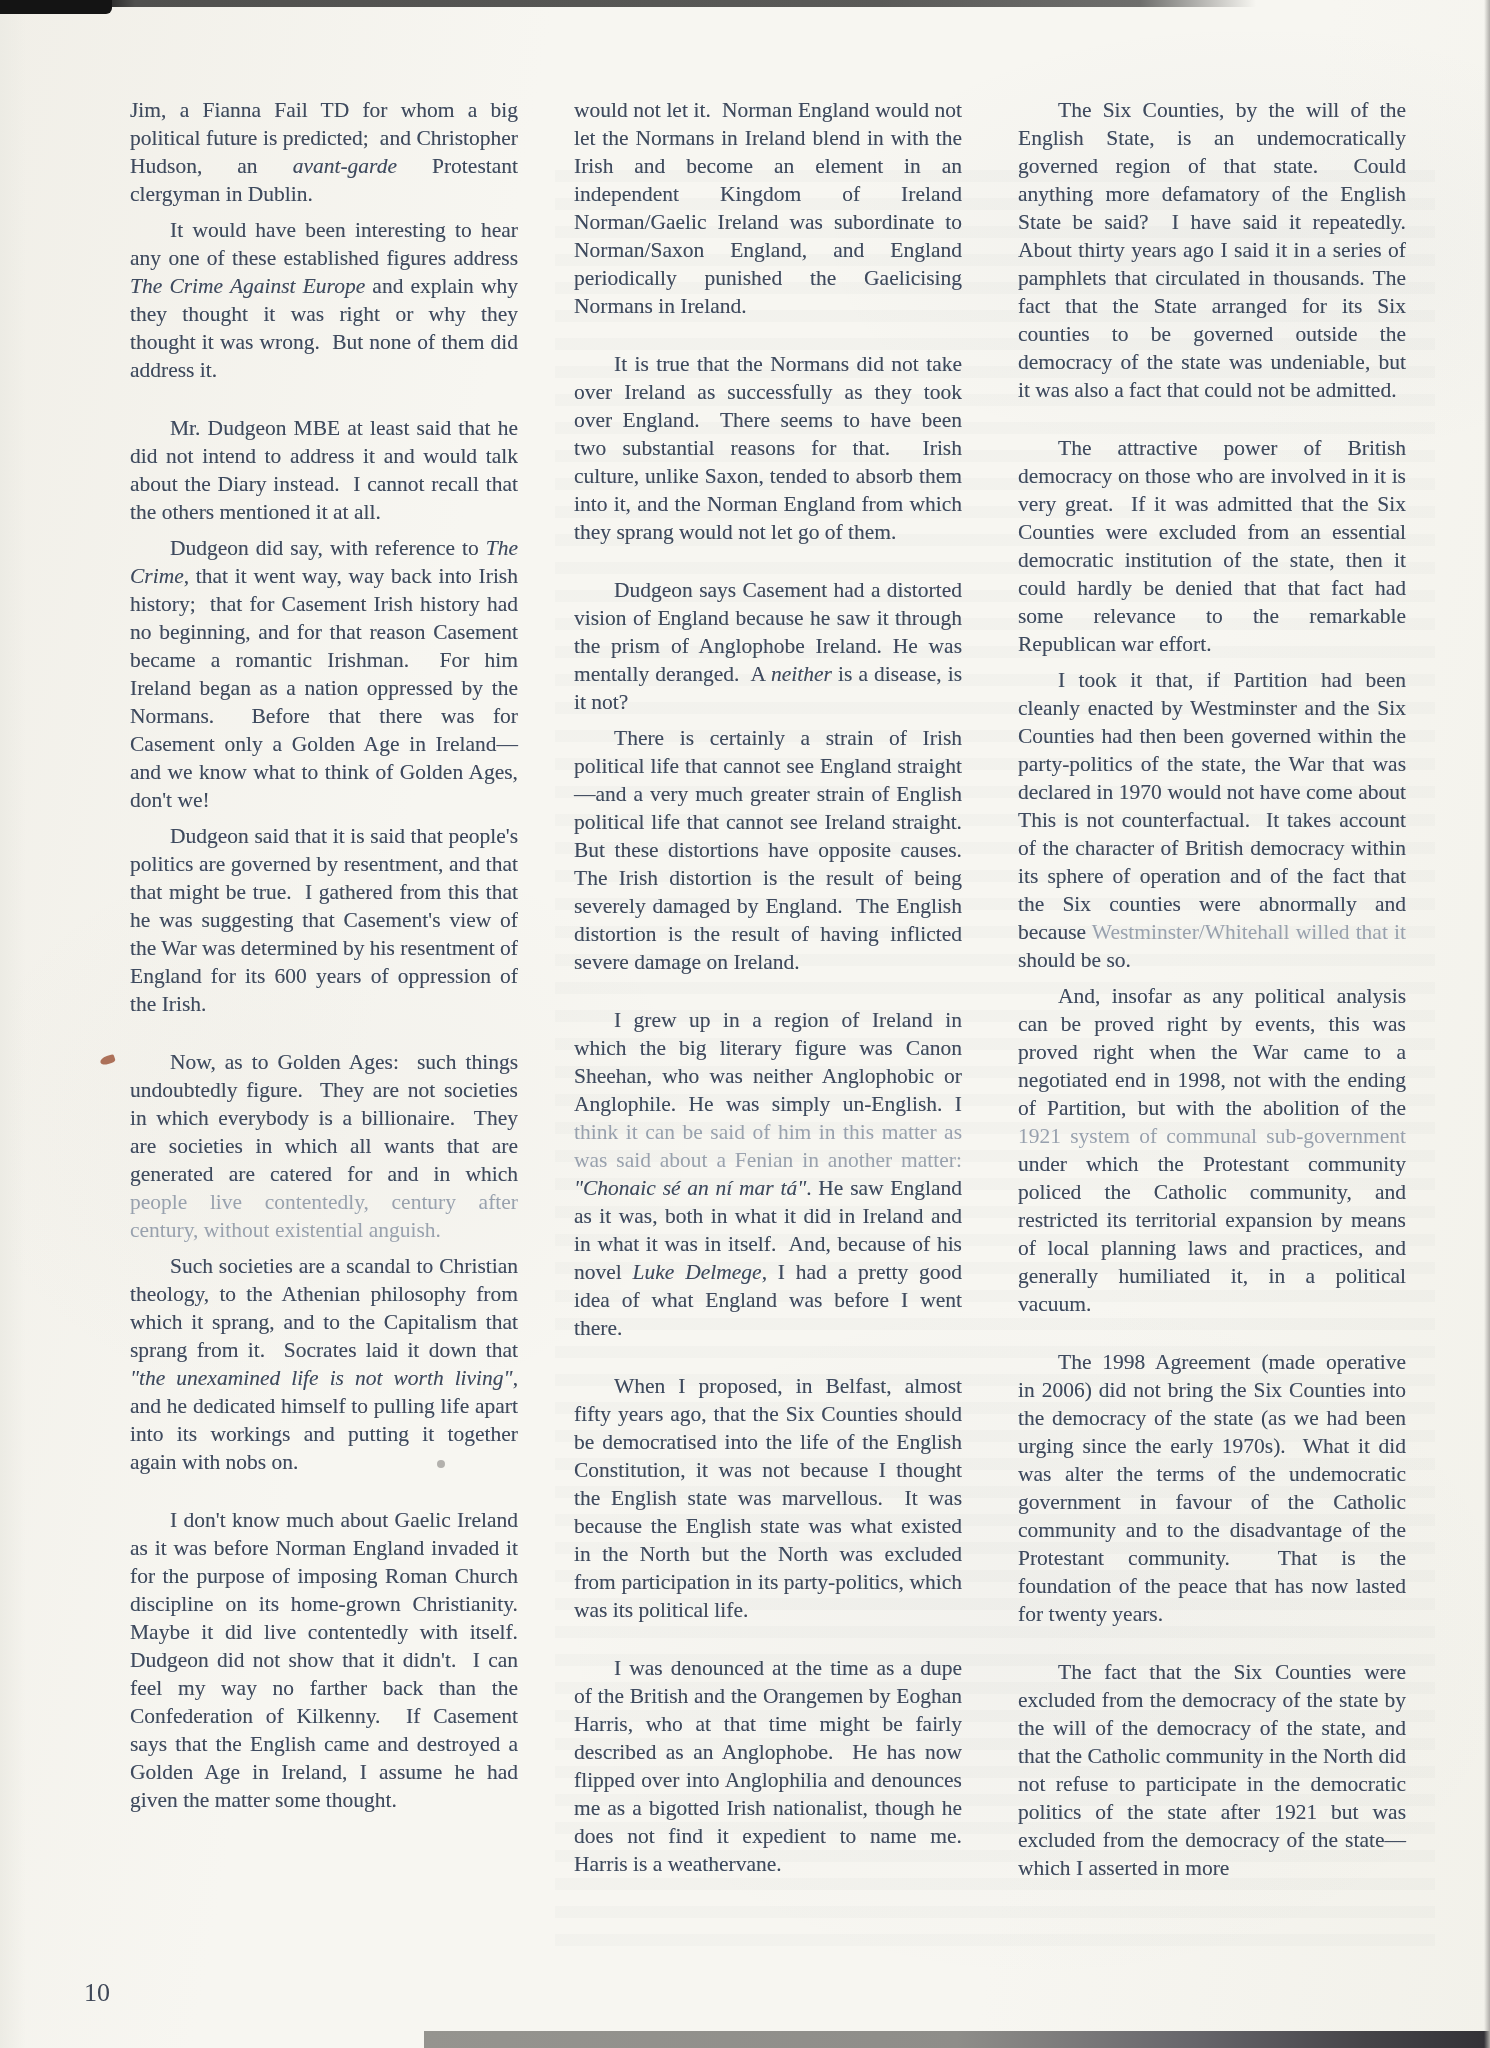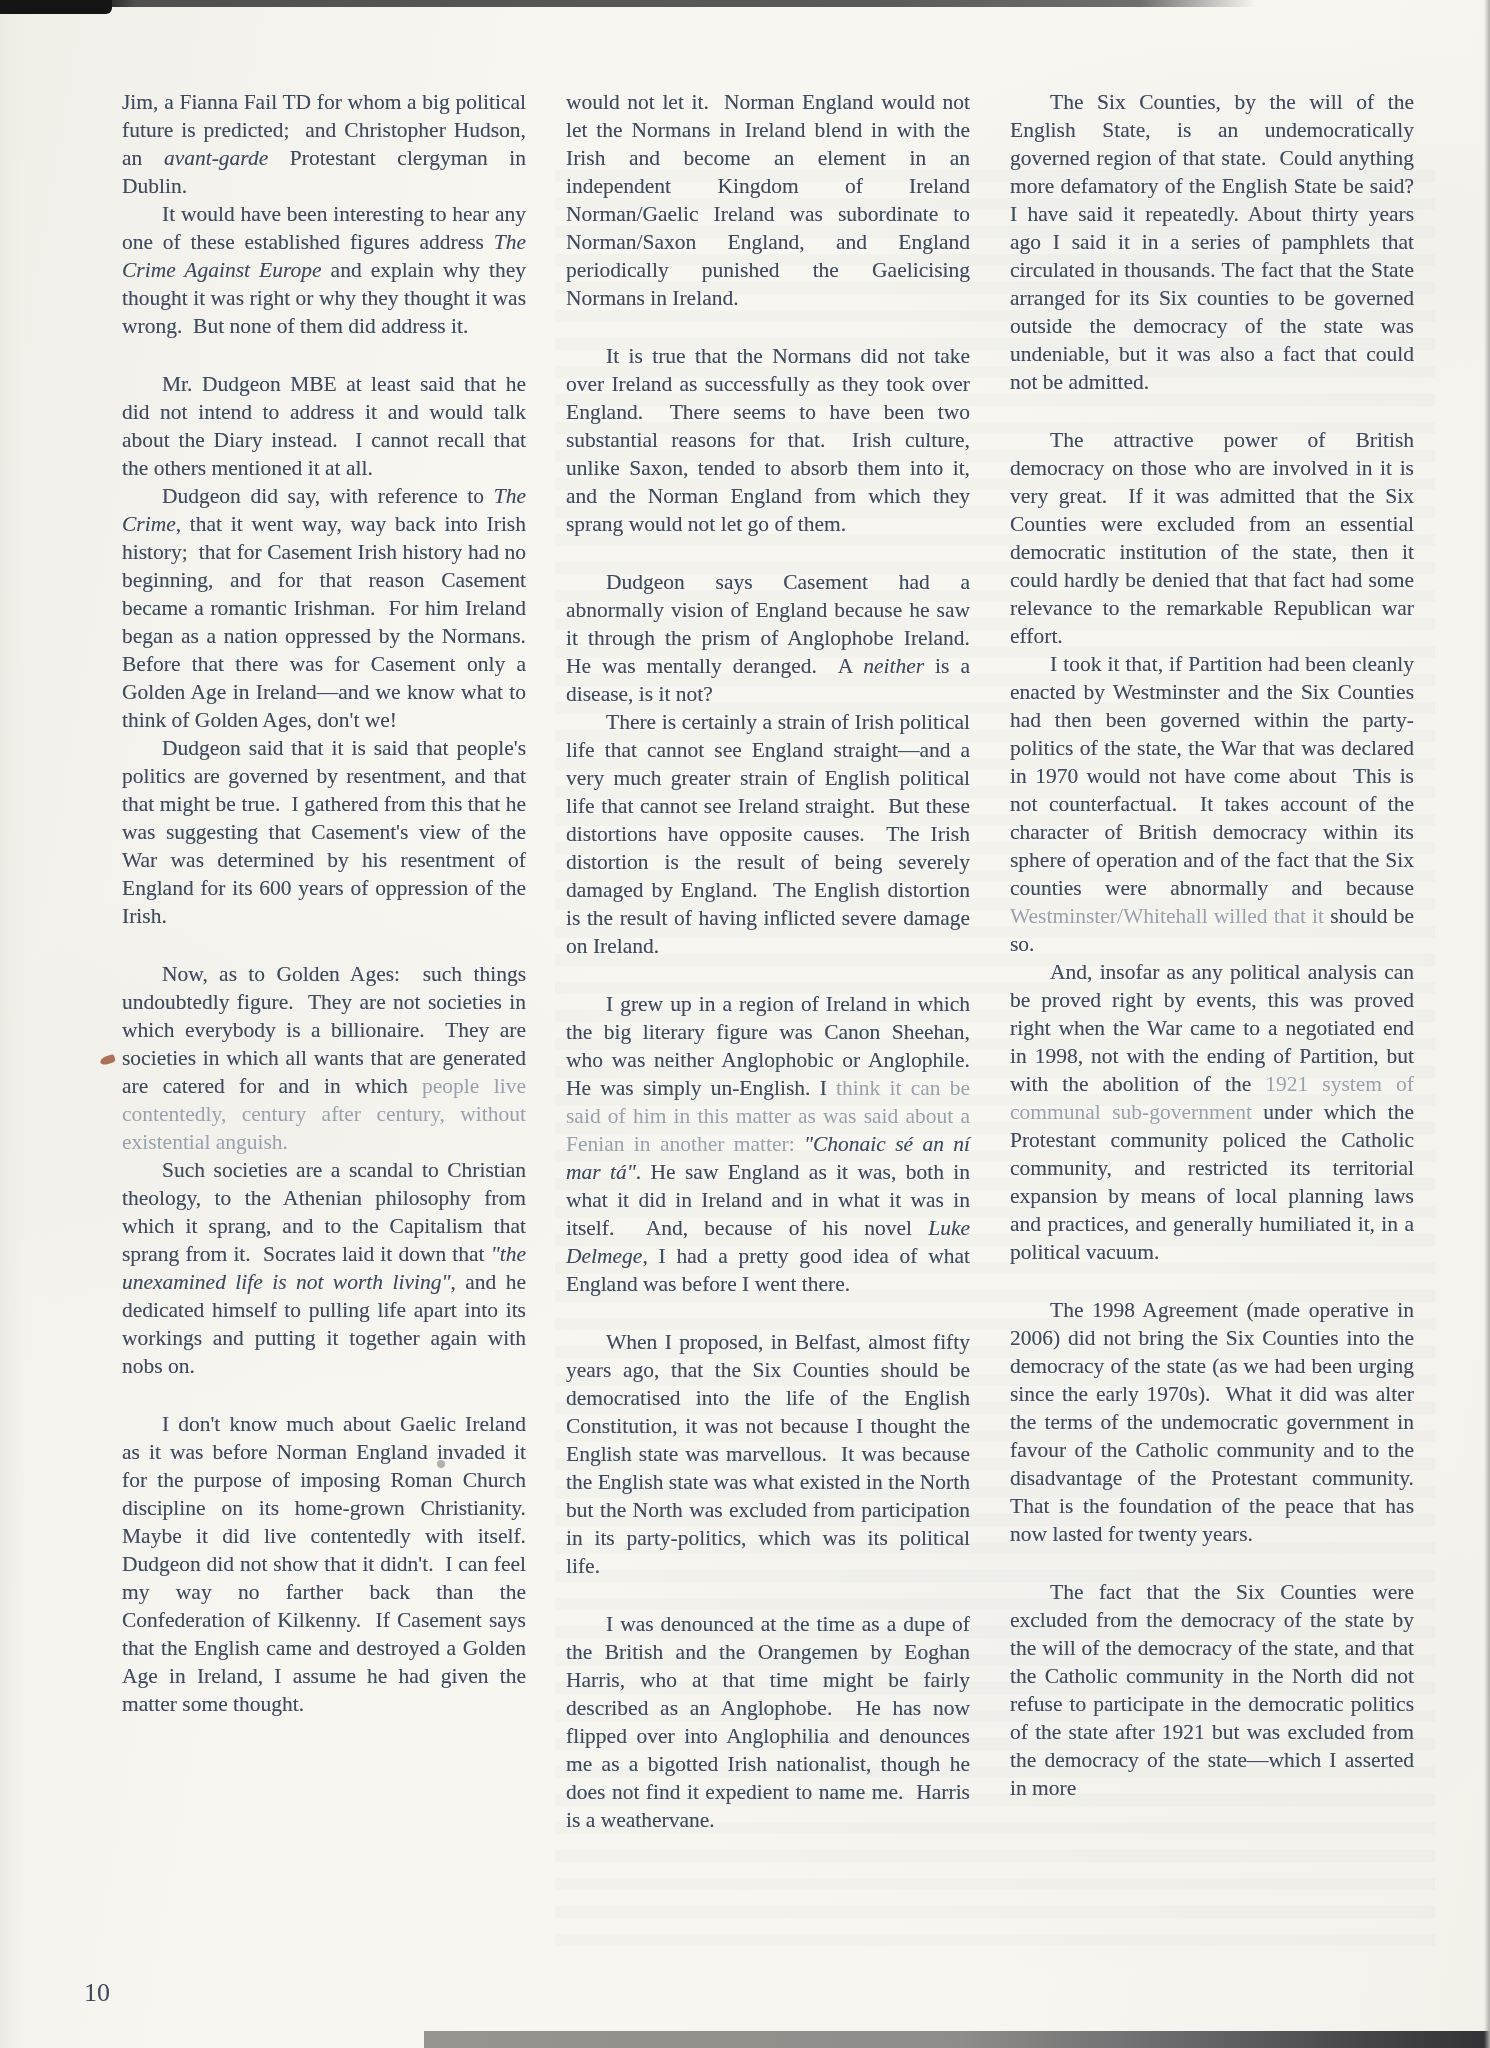--- a/index.html
+++ b/index.html
@@ -19,21 +19,21 @@
   .col{
     position:absolute;top:88px;width:404px;
     font-size:21.5px;line-height:28px;
     color:#3e4a5e;
     text-align:justify;
     text-shadow:0 0 0.5px rgba(62,74,94,0.35);
   }
   .col-1{left:122px;}
   .col-2{left:566px;}
   .col-3{left:1010px;}
-  .para{margin:0;text-indent:40px;white-space:pre-wrap;}
+  .para{margin:8px;text-indent:40px;white-space:pre-wrap;}
   .para.flush{text-indent:0;}
   .para.gap{margin-top:30px;}
   .it{font-style:italic;}
   .light{color:#98a1ae;text-shadow:none;}
   .page-number{
     position:absolute;left:84px;top:1978px;
     font-size:26px;color:#3f4858;
   }
   .showthrough{
     position:absolute;left:555px;top:170px;width:880px;height:1780px;
@@ -85,21 +85,21 @@
       <p class="para gap"><span class="">Mr. Dudgeon MBE at least said that he did not intend to address it and would talk about the Diary instead.  I cannot recall that the others mentioned it at all.</span></p>
       <p class="para"><span class="">Dudgeon did say, with reference to </span><span class="it ">The Crime</span><span class="">, that it went way, way back into Irish history;  that for Casement Irish history had no beginning, and for that reason Casement became a romantic Irishman.  For him Ireland began as a nation oppressed by the Normans.  Before that there was for Casement only a Golden Age in Ireland—and we know what to think of Golden Ages, don't we!</span></p>
       <p class="para"><span class="">Dudgeon said that it is said that people's politics are governed by resentment, and that that might be true.  I gathered from this that he was suggesting that Casement's view of the War was determined by his resentment of England for its 600 years of oppression of the Irish.</span></p>
       <p class="para gap"><span class="">Now, as to Golden Ages:  such things undoubtedly figure.  They are not societies in which everybody is a billionaire.  They are societies in which all wants that are generated are catered for and in which </span><span class="light">people live contentedly, century after century, without existential anguish.</span></p>
       <p class="para"><span class="">Such societies are a scandal to Christian theology, to the Athenian philosophy from which it sprang, and to the Capitalism that sprang from it.  Socrates laid it down that </span><span class="it ">"the unexamined life is not worth living"</span><span class="">, and he dedicated himself to pulling life apart into its workings and putting it together again with nobs on.</span></p>
       <p class="para gap"><span class="">I don't know much about Gaelic Ireland as it was before Norman England invaded it for the purpose of imposing Roman Church discipline on its home-grown Christianity.  Maybe it did live contentedly with itself.  Dudgeon did not show that it didn't.  I can feel my way no farther back than the Confederation of Kilkenny.  If Casement says that the English came and destroyed a Golden Age in Ireland, I assume he had given the matter some thought.</span></p>
     </div>
   <div class="col col-2">
       <p class="para flush"><span class="">would not let it.  Norman England would not let the Normans in Ireland blend in with the Irish and become an element in an independent Kingdom of Ireland Norman/Gaelic Ireland was subordinate to Norman/Saxon England, and England periodically punished the Gaelicising Normans in Ireland.</span></p>
       <p class="para gap"><span class="">It is true that the Normans did not take over Ireland as successfully as they took over England.  There seems to have been two substantial reasons for that.  Irish culture, unlike Saxon, tended to absorb them into it, and the Norman England from which they sprang would not let go of them.</span></p>
-      <p class="para gap"><span class="">Dudgeon says Casement had a abnormally vision of England because he saw it through the prism of Anglophobe Ireland. He was mentally deranged.  A </span><span class="it ">neither</span><span class=""> is a disease, is it not?</span></p>
+      <p class="para gap"><span class="">Dudgeon says Casement had a distorted vision of England because he saw it through the prism of Anglophobe Ireland. He was mentally deranged.  A </span><span class="it ">neither</span><span class=""> is a disease, is it not?</span></p>
       <p class="para"><span class="">There is certainly a strain of Irish political life that cannot see England straight—and a very much greater strain of English political life that cannot see Ireland straight.  But these distortions have opposite causes.  The Irish distortion is the result of being severely damaged by England.  The English distortion is the result of having inflicted severe damage on Ireland.</span></p>
       <p class="para gap"><span class="">I grew up in a region of Ireland in which the big literary figure was Canon Sheehan, who was neither Anglophobic or Anglophile. He was simply un-English. I </span><span class="light">think it can be said of him in this matter as was said about a Fenian in another matter: </span><span class="it ">"Chonaic sé an ní mar tá"</span><span class="">. He saw England as it was, both in what it did in Ireland and in what it was in itself.  And, because of his novel </span><span class="it ">Luke Delmege</span><span class="">, I had a pretty good idea of what England was before I went there.</span></p>
       <p class="para gap"><span class="">When I proposed, in Belfast, almost fifty years ago, that the Six Counties should be democratised into the life of the English Constitution, it was not because I thought the English state was marvellous.  It was because the English state was what existed in the North but the North was excluded from participation in its party-politics, which was its political life.</span></p>
       <p class="para gap"><span class="">I was denounced at the time as a dupe of the British and the Orangemen by Eoghan Harris, who at that time might be fairly described as an Anglophobe.  He has now flipped over into Anglophilia and denounces me as a bigotted Irish nationalist, though he does not find it expedient to name me.  Harris is a weathervane.</span></p>
     </div>
   <div class="col col-3">
       <p class="para"><span class="">The Six Counties, by the will of the English State, is an undemocratically governed region of that state.  Could anything more defamatory of the English State be said?  I have said it repeatedly. About thirty years ago I said it in a series of pamphlets that circulated in thousands. The fact that the State arranged for its Six counties to be governed outside the democracy of the state was undeniable, but it was also a fact that could not be admitted.</span></p>
       <p class="para gap"><span class="">The attractive power of British democracy on those who are involved in it is very great.  If it was admitted that the Six Counties were excluded from an essential democratic institution of the state, then it could hardly be denied that that fact had some relevance to the remarkable Republican war effort.</span></p>
       <p class="para"><span class="">I took it that, if Partition had been cleanly enacted by Westminster and the Six Counties had then been governed within the party-politics of the state, the War that was declared in 1970 would not have come about  This is not counterfactual.  It takes account of the character of British democracy within its sphere of operation and of the fact that the Six counties were abnormally and because </span><span class="light">Westminster/Whitehall willed that it</span><span class=""> should be so.</span></p>
       <p class="para"><span class="">And, insofar as any political analysis can be proved right by events, this was proved right when the War came to a negotiated end in 1998, not with the ending of Partition, but with the abolition of the </span><span class="light">1921 system of communal sub-government</span><span class=""> under which the Protestant community policed the Catholic community, and restricted its territorial expansion by means of local planning laws and practices, and generally humiliated it, in a political vacuum.</span></p>

